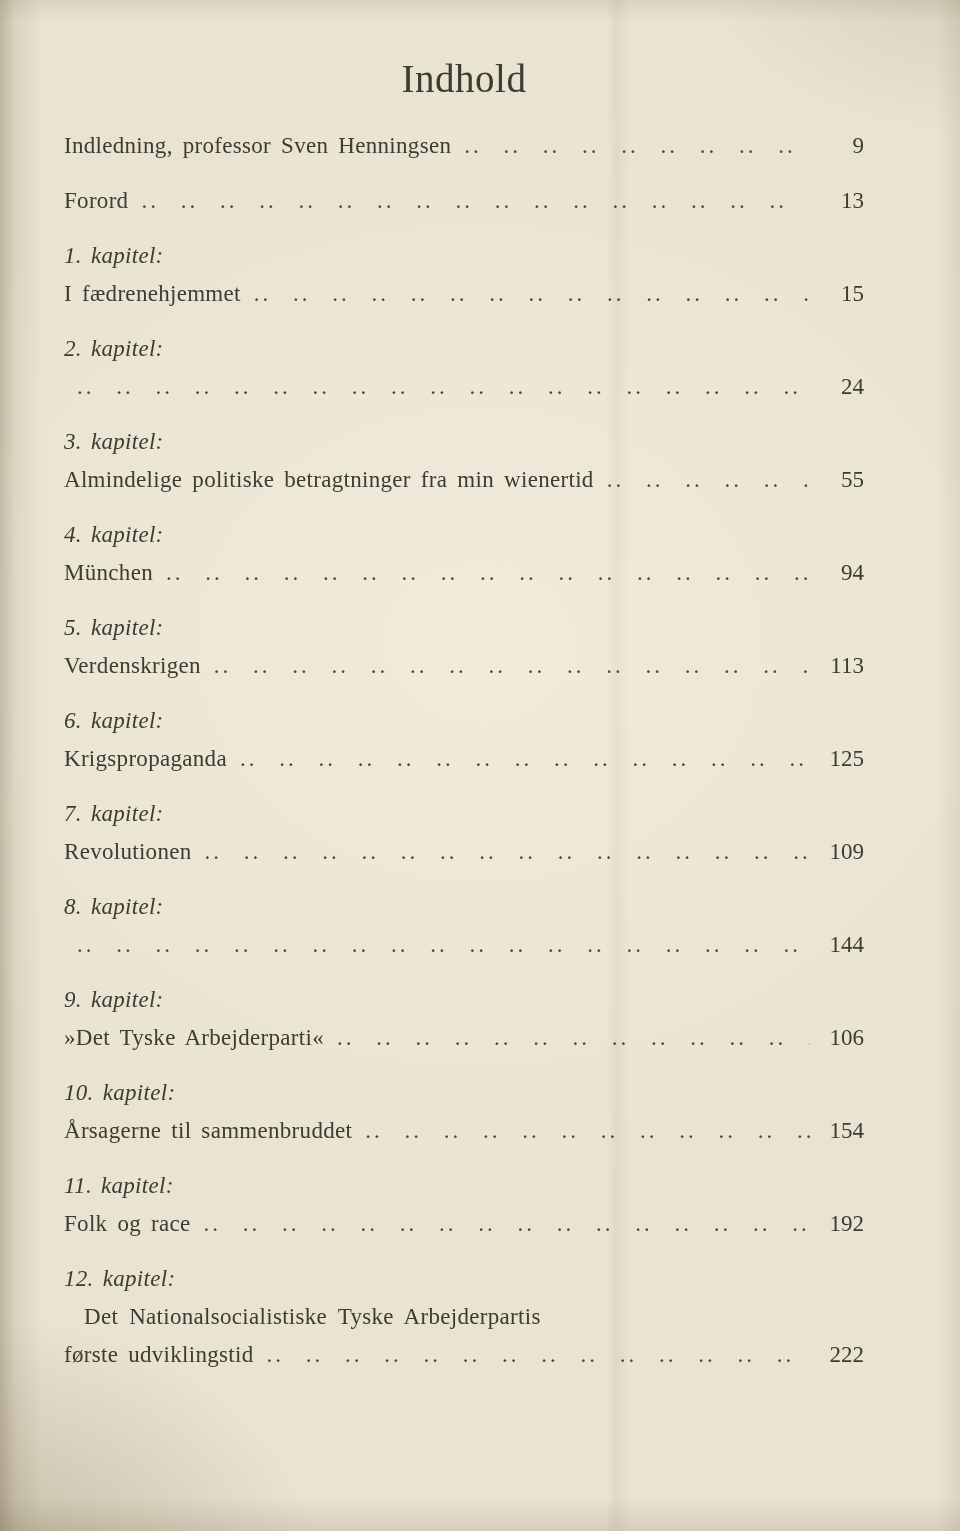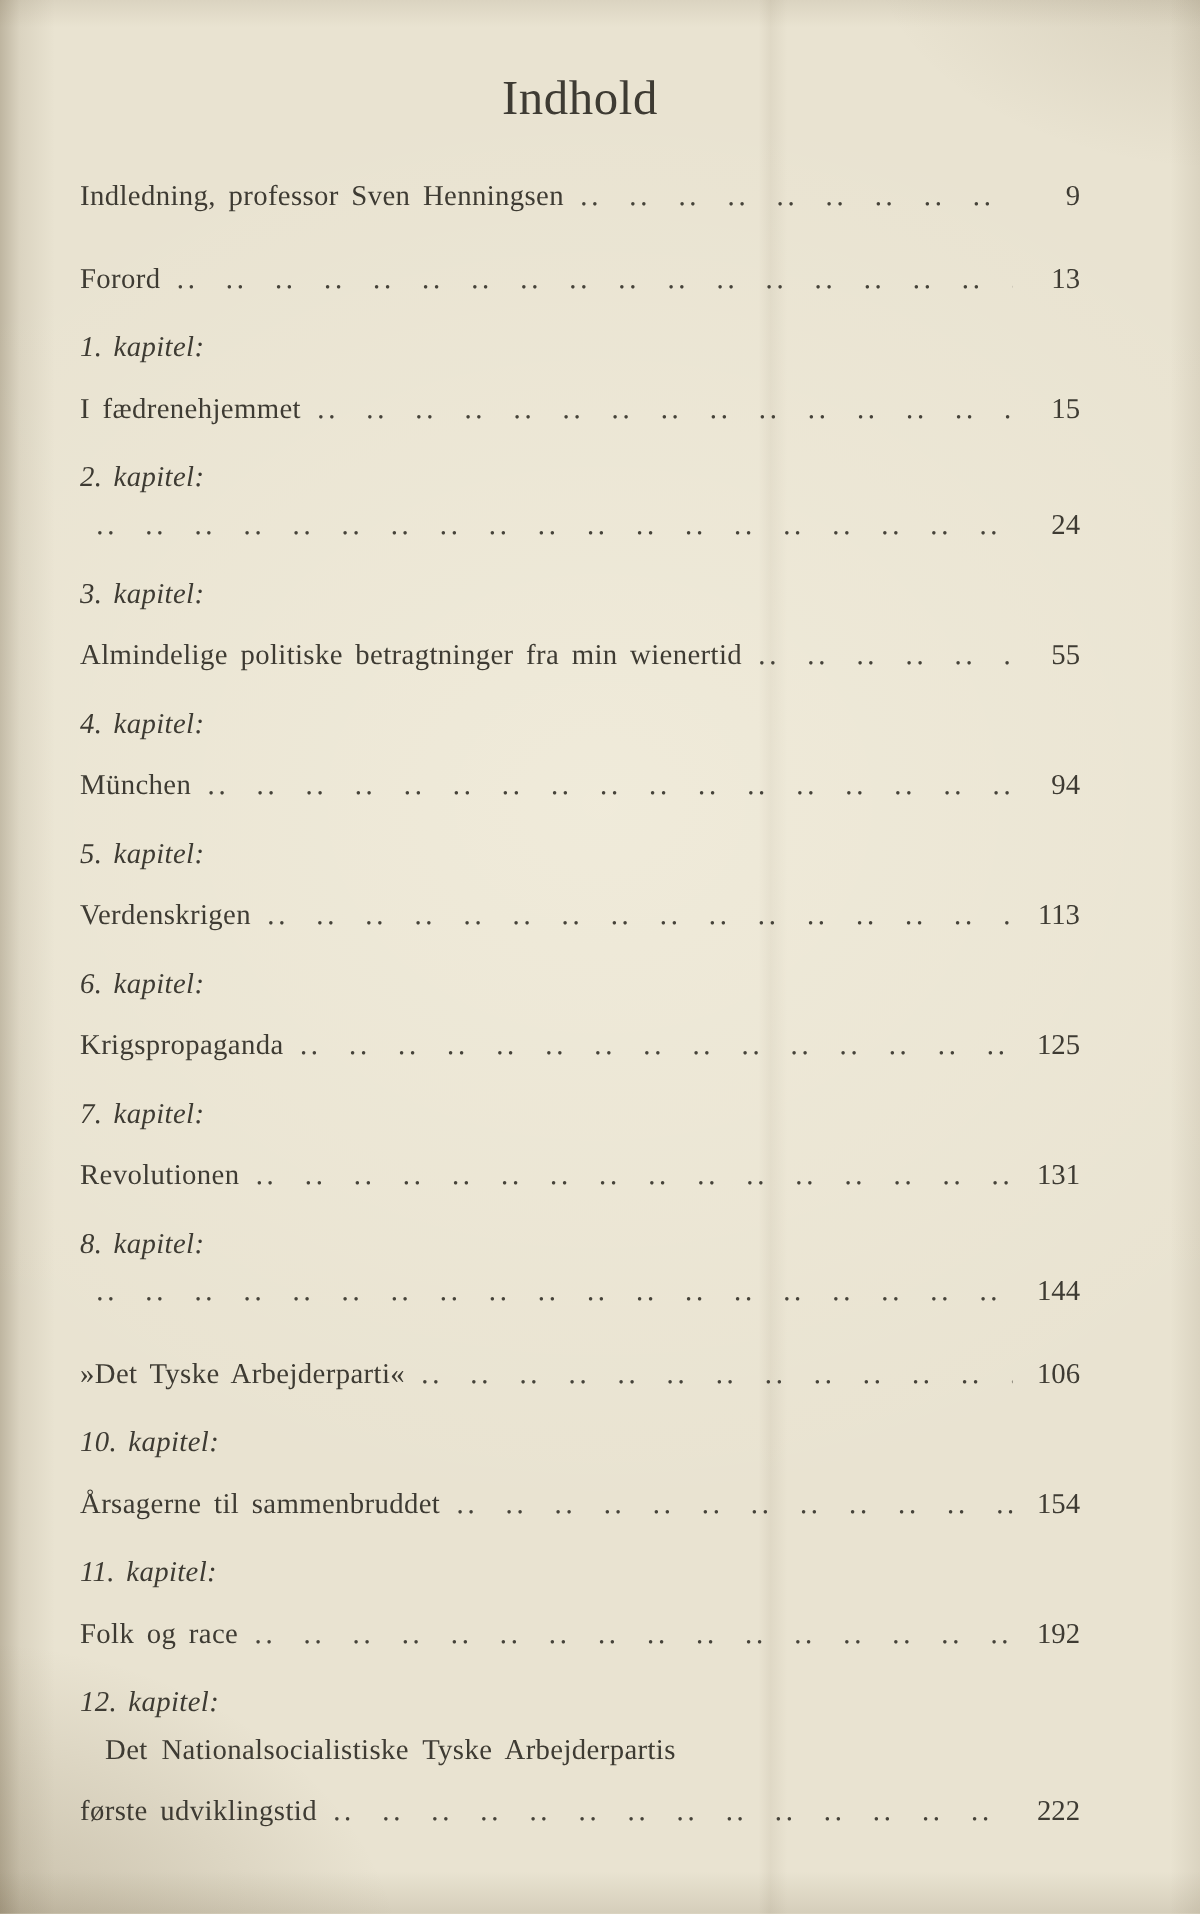--- a/index.html
+++ b/index.html
@@ -51,21 +51,20 @@
   }
   .entry-line {
     display: flex;
     align-items: baseline;
   }
   .title {
     word-spacing: 4px;
     letter-spacing: 0.3px;
     white-space: nowrap;
     flex: 0 0 auto;
-    margin-top: 11px;
   }
   .dots {
     flex: 1 1 auto;
     overflow: hidden;
     white-space: nowrap;
     margin-left: 13px;
     letter-spacing: 3px;
     word-spacing: 13px;
     color: #46433a;
   }
@@ -151,33 +150,34 @@
       <span class="dots">.. .. .. .. .. .. .. .. .. .. .. .. .. .. .. .. .. .. .. .. .. .. .. .. .. .. .. .. .. .. .. .. .. .. .. .. .. .. .. .. .. .. .. .. .. .. .. .. .. .. .. .. .. .. .. .. .. .. .. .. .. .. .. .. .. .. .. .. .. .. </span>
       <span class="pagenum">125</span>
     </div>
   </div>
 
   <div class="entry">
     <div class="kapitel">7. kapitel:</div>
     <div class="entry-line">
       <span class="title">Revolutionen</span>
       <span class="dots">.. .. .. .. .. .. .. .. .. .. .. .. .. .. .. .. .. .. .. .. .. .. .. .. .. .. .. .. .. .. .. .. .. .. .. .. .. .. .. .. .. .. .. .. .. .. .. .. .. .. .. .. .. .. .. .. .. .. .. .. .. .. .. .. .. .. .. .. .. .. </span>
-      <span class="pagenum">131</span>
+      <span class="pagenum">109</span>
     </div>
   </div>
 
   <div class="entry">
     <div class="kapitel">8. kapitel:</div>
     <div class="entry-line">
       <span class="dots">.. .. .. .. .. .. .. .. .. .. .. .. .. .. .. .. .. .. .. .. .. .. .. .. .. .. .. .. .. .. .. .. .. .. .. .. .. .. .. .. .. .. .. .. .. .. .. .. .. .. .. .. .. .. .. .. .. .. .. .. .. .. .. .. .. .. .. .. .. .. </span>
       <span class="pagenum">144</span>
     </div>
   </div>
 
   <div class="entry">
+    <div class="kapitel">9. kapitel:</div>
     <div class="entry-line">
       <span class="title">»Det Tyske Arbejderparti«</span>
       <span class="dots">.. .. .. .. .. .. .. .. .. .. .. .. .. .. .. .. .. .. .. .. .. .. .. .. .. .. .. .. .. .. .. .. .. .. .. .. .. .. .. .. .. .. .. .. .. .. .. .. .. .. .. .. .. .. .. .. .. .. .. .. .. .. .. .. .. .. .. .. .. .. </span>
       <span class="pagenum">106</span>
     </div>
   </div>
 
   <div class="entry">
     <div class="kapitel">10. kapitel:</div>
     <div class="entry-line">

